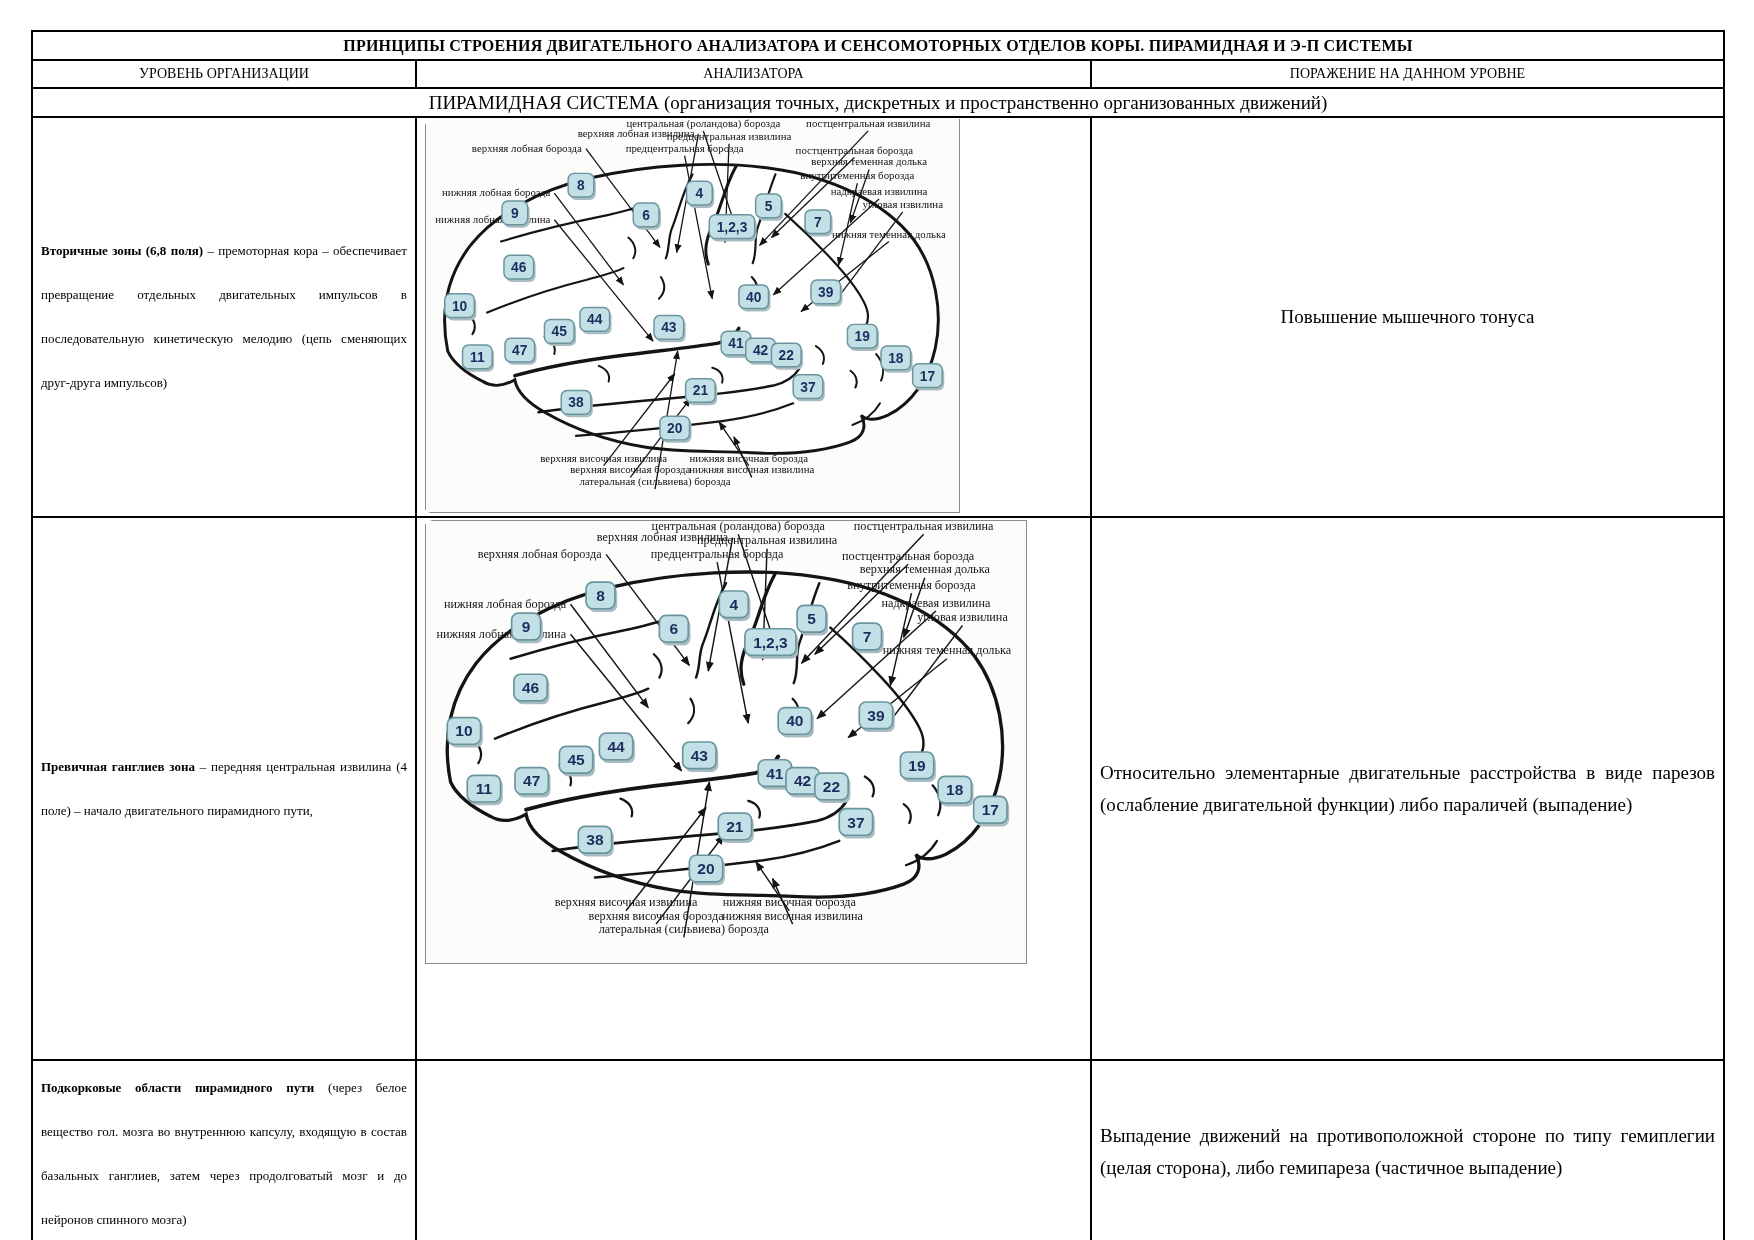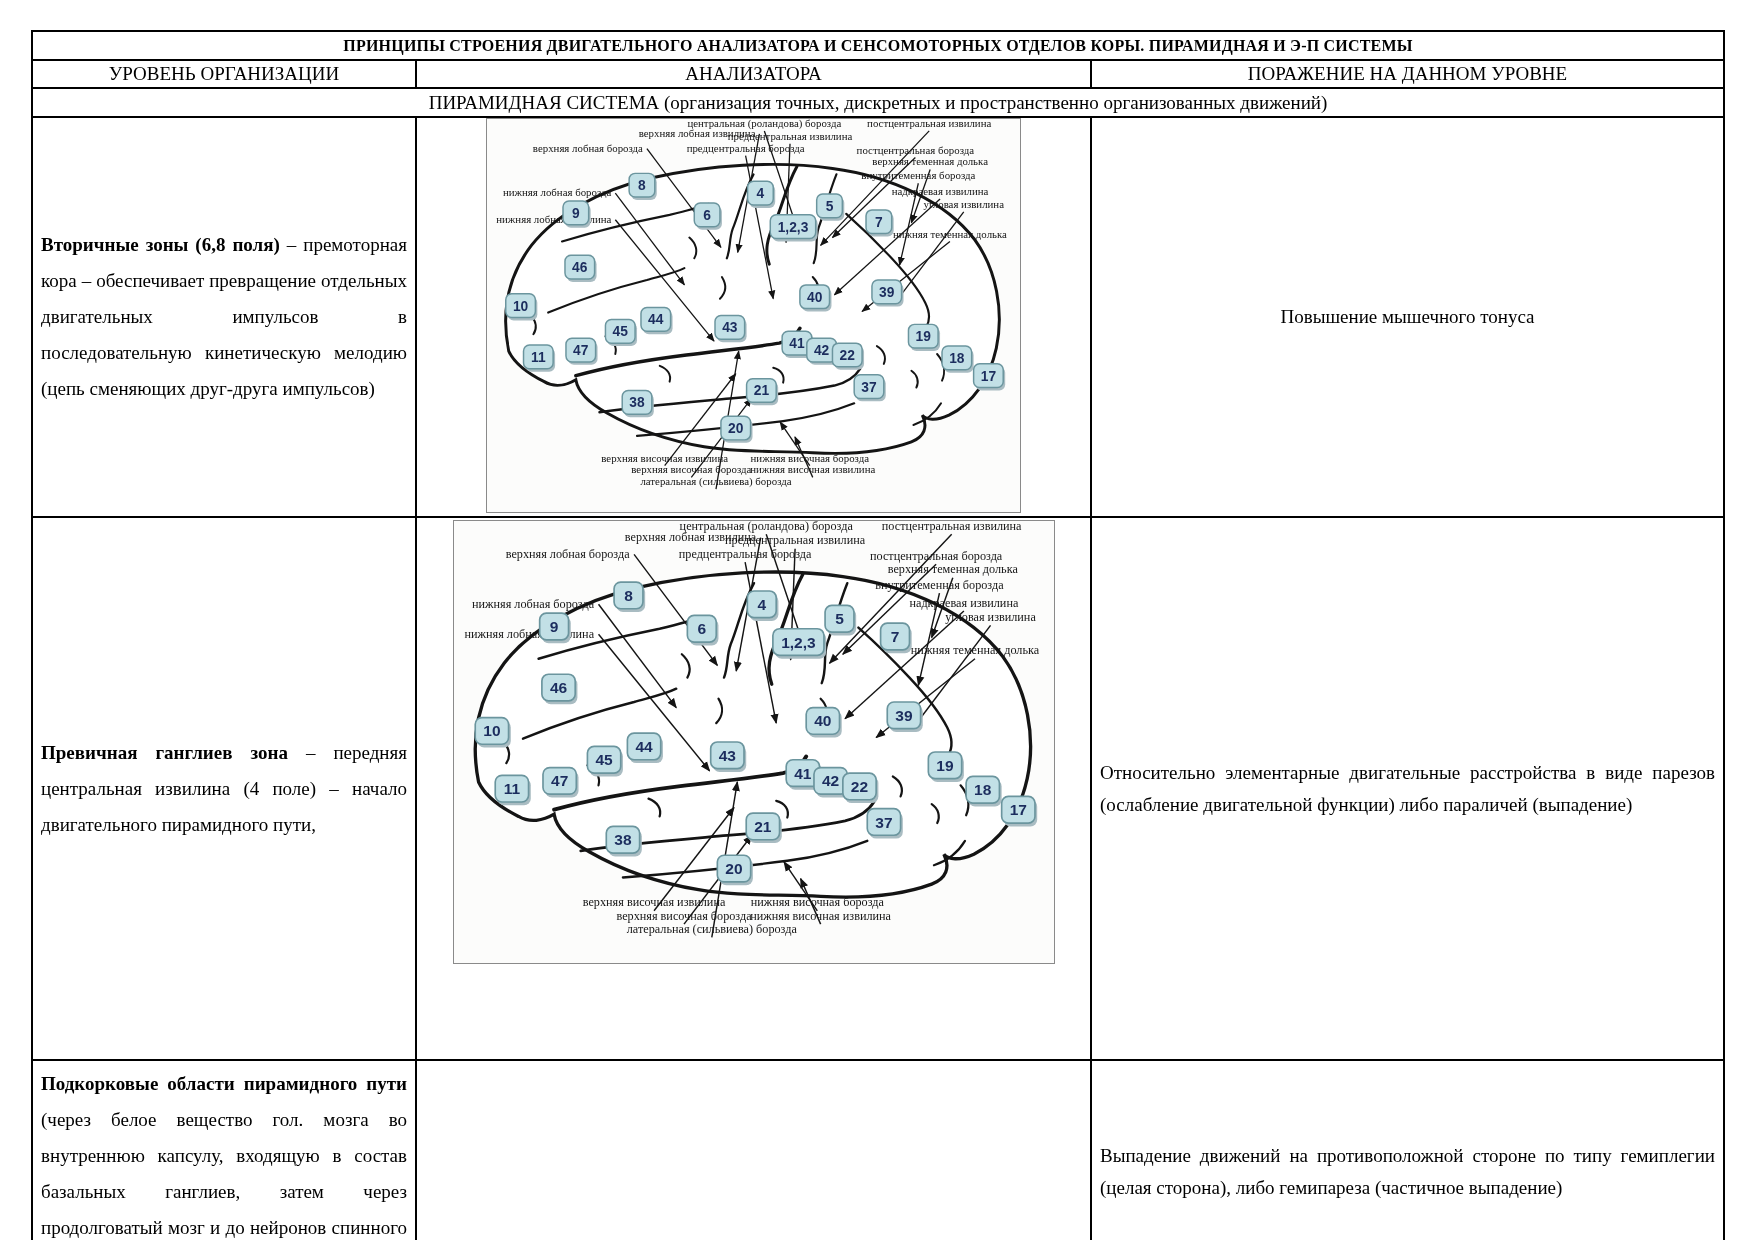--- a/index.html
+++ b/index.html
@@ -2,27 +2,27 @@
 <html lang="ru"><head>
 <meta charset="utf-8">
 <style>
   html,body{margin:0;padding:0;background:#ffffff;}
   body{width:1754px;height:1240px;position:relative;font-family:"Liberation Serif","DejaVu Serif",serif;color:#000;}
   .sheet{position:absolute;left:31px;top:30px;width:1692px;}
   table.doc{border-collapse:collapse;width:1692px;table-layout:fixed;}
   table.doc td{border:2px solid #000;padding:0 8px;overflow:hidden;}
   col.c1{width:384px;} col.c2{width:675px;} col.c3{width:633px;}
   .title-cell{font-weight:bold;font-size:16px;text-align:center;height:27px;letter-spacing:.2px;}
-  .head-cell{font-size:19px;text-align:center;height:26px;}
+  .head-cell{font-size:14px;text-align:center;height:26px;}
   .section-cell{font-size:19px;text-align:center;height:27px;}
-  .level-cell{font-size:19px;line-height:36px;text-align:justify;vertical-align:middle;padding:4px 10px;}
+  .level-cell{font-size:13px;line-height:44px;text-align:justify;vertical-align:middle;padding:4px 10px;}
   .level-cell b{font-weight:bold;}
   .lesion-cell{font-size:19px;line-height:32px;text-align:justify;vertical-align:middle;padding:4px 12px;}
   .lesion-center{text-align:center;margin-left:44px;}
-  .img-cell{vertical-align:middle;text-align:center;padding:2px 0;}
+  .img-cell{vertical-align:middle;text-align:left;padding:2px 0;border-radius:23px;}
   .img-cell.top{vertical-align:top;}
   .brain-frame{display:inline-block;border:1px solid #8a8a8a;background:#fcfcfb;line-height:0;}
   .r3 td{vertical-align:top;}
   .r3 .level-cell{padding-top:5px;vertical-align:top;}
   .r3 .lesion-cell{vertical-align:middle;}
   svg text.blabel{font-family:"Liberation Serif","DejaVu Serif",serif;}
   svg text.bnum{font-family:"Liberation Sans","DejaVu Sans",sans-serif;font-weight:bold;}
 </style>
 </head>
 <body>

